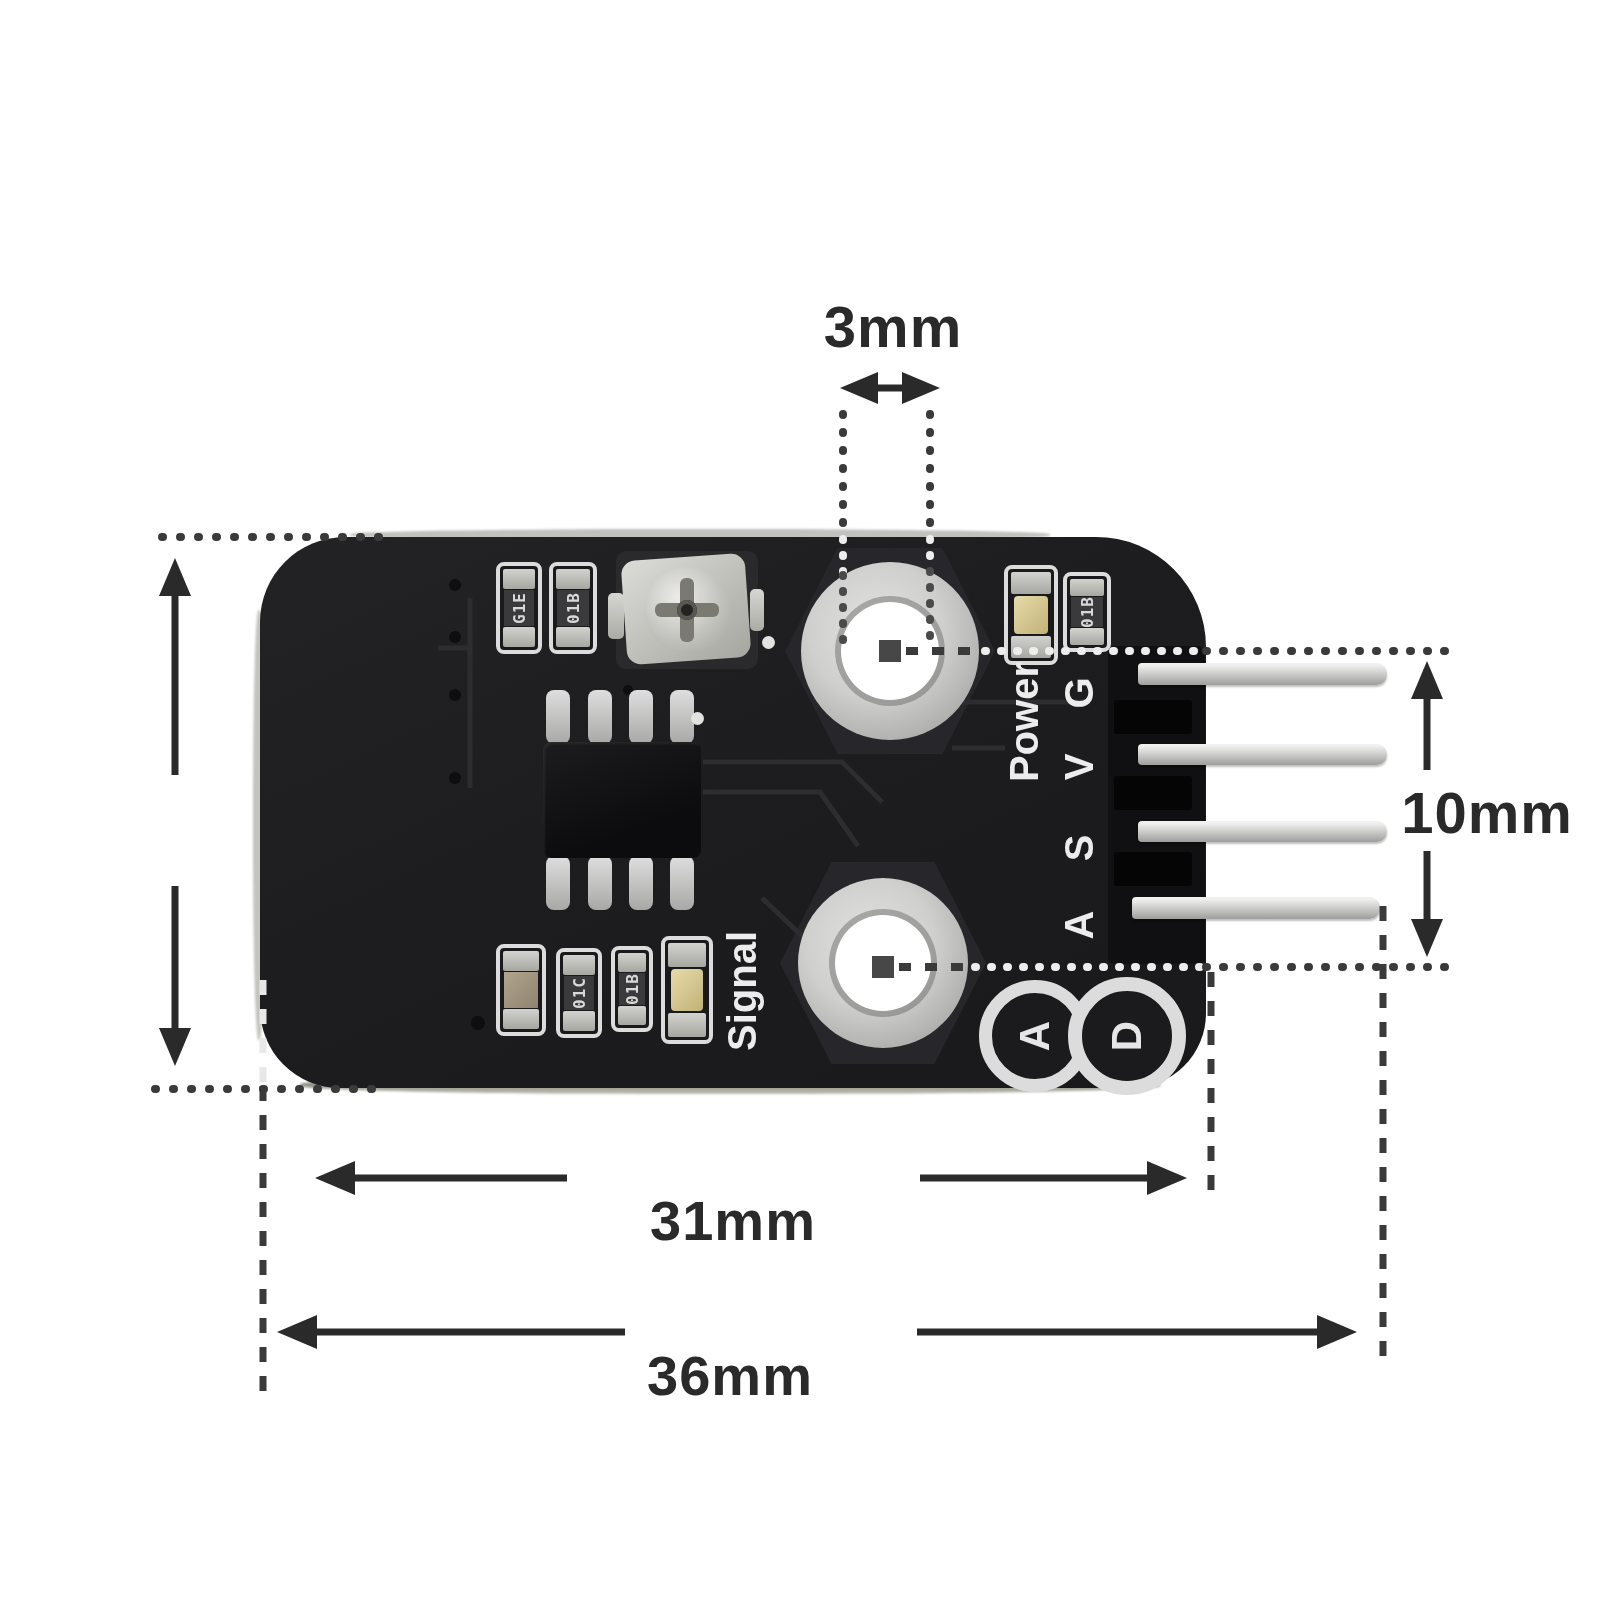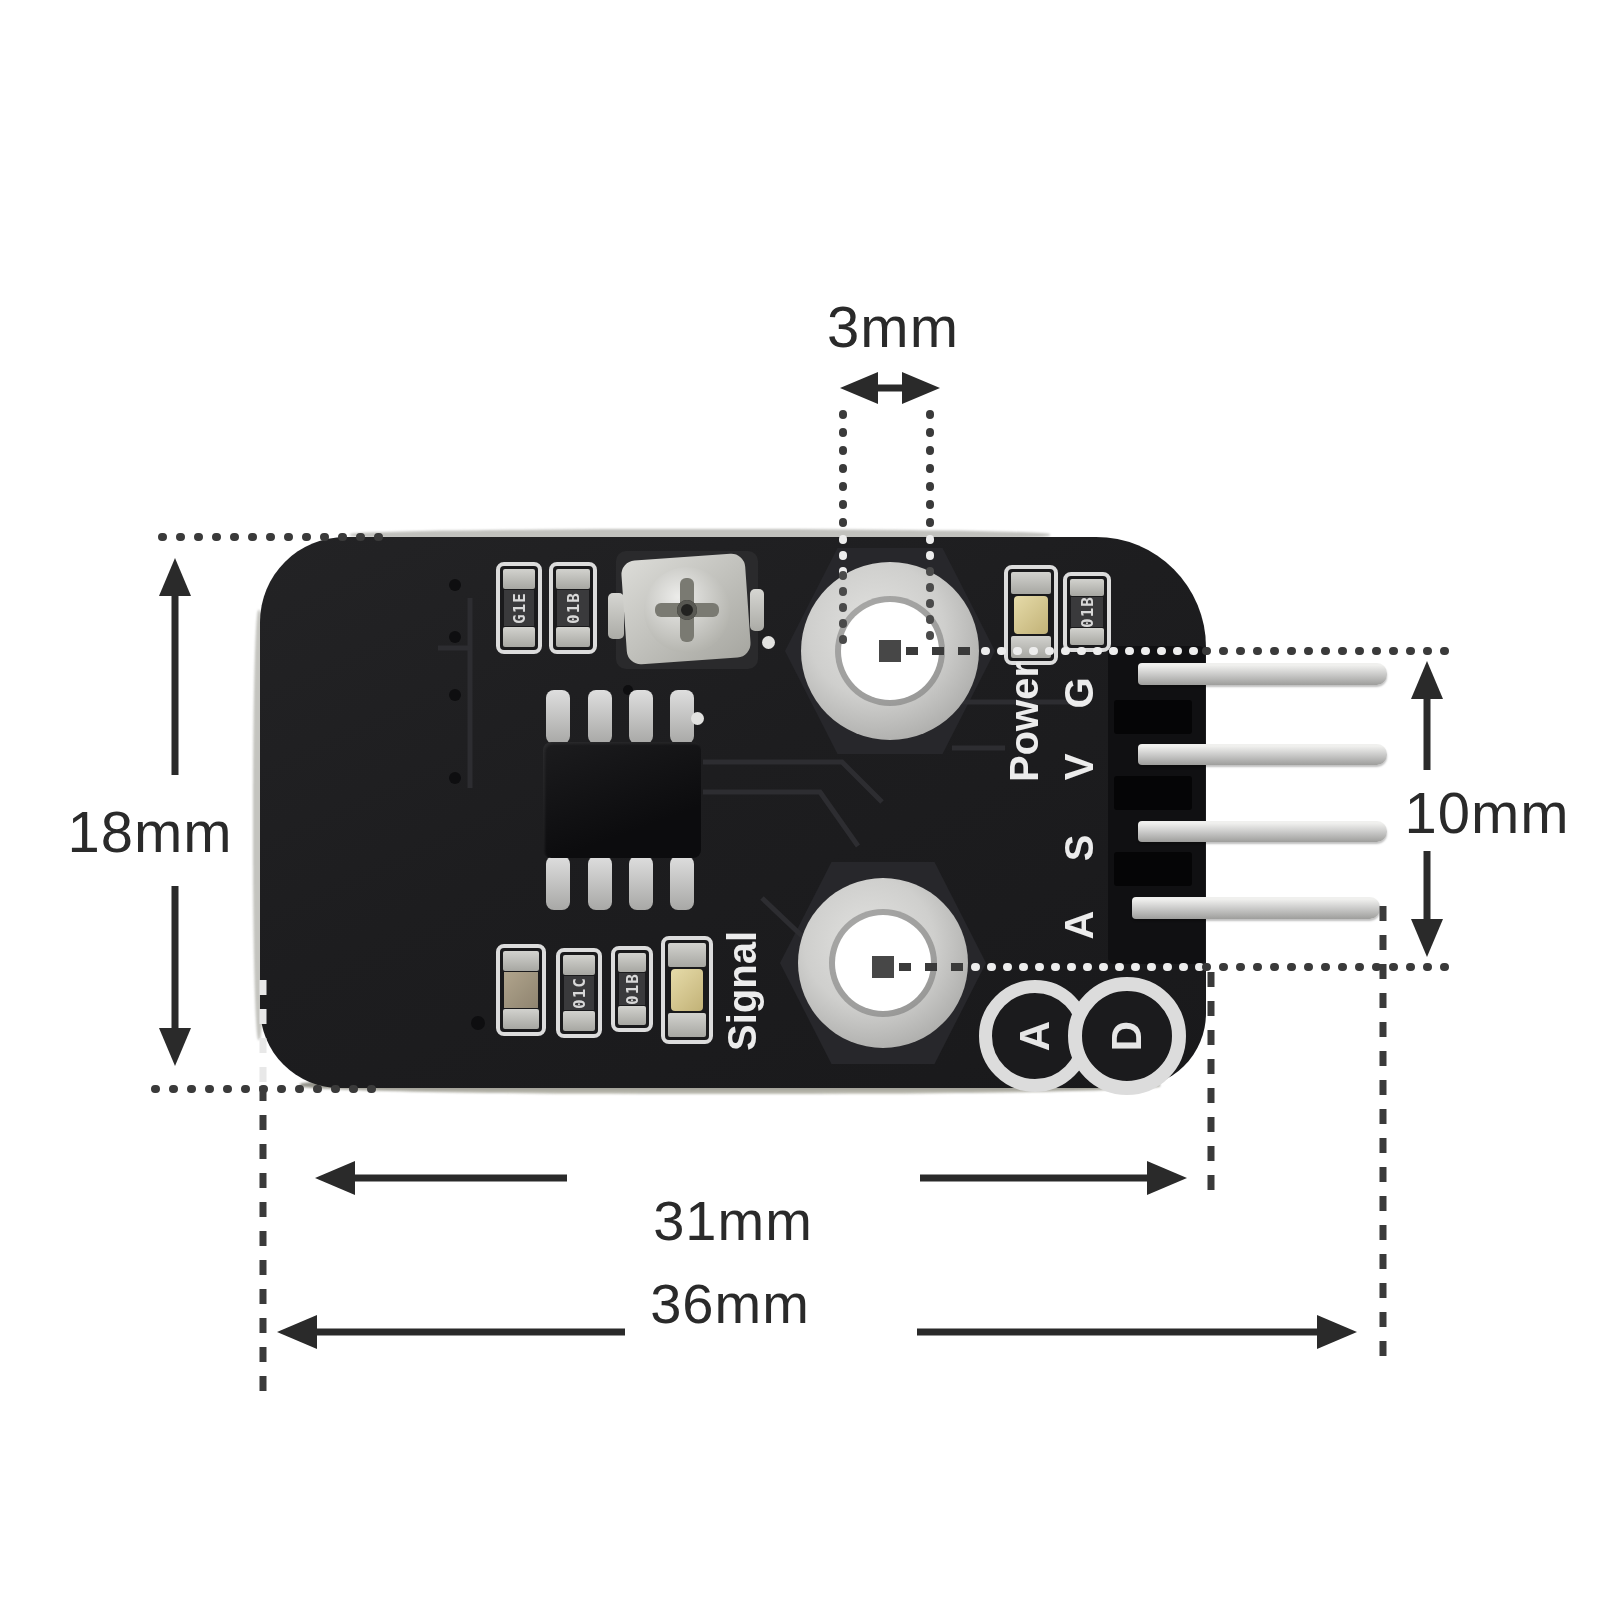--- a/index.html
+++ b/index.html
@@ -64,21 +64,21 @@
   .silk{position:absolute;color:#ececec;font-weight:700;text-align:center;
         font-family:"Liberation Sans",sans-serif;}
   .rot{transform:rotate(-90deg);}
   .pinlbl{width:46px;height:46px;line-height:46px;font-size:40px;}
   .ring{position:absolute;border-radius:50%;background:#1b1b1d;display:flex;align-items:center;justify-content:center;}
   .ring span{transform:rotate(-90deg);font:700 42px "Liberation Sans",sans-serif;color:#e6e6e6;}
 
   .dot{position:absolute;border-radius:50%;}
 
   
-  .dim{position:absolute;transform:translate(-50%,-50%);color:#2a2a2a;font-weight:400;
+  .dim{position:absolute;transform:translate(-50%,-50%);color:#2a2a2a;font-weight:700;
        font-size:58px;white-space:nowrap;letter-spacing:1px;}
   .dim.sm{font-size:56px;margin-top:43px;}
 
   svg{position:absolute;left:0;top:0;}
 </style>
 </head>
 <body>
 
 <div id="stage">
 
@@ -264,18 +264,17 @@
 
     <g>
       <line x1="263" y1="980" x2="263" y2="1082" stroke="#e8e8e8" stroke-width="7" stroke-dasharray="15 14"></line>
       <line x1="263" y1="1086" x2="263" y2="1396" stroke="#3a3a3a" stroke-width="7" stroke-dasharray="15 14"></line>
       <line x1="1211" y1="972" x2="1211" y2="1194" stroke="#3a3a3a" stroke-width="7" stroke-dasharray="15 14"></line>
       <line x1="1383" y1="906" x2="1383" y2="1364" stroke="#3a3a3a" stroke-width="7" stroke-dasharray="15 14"></line>
     </g>
   </svg>
 
   <div class="dim" style="left:893px;top:326px;">3mm</div>
-  <div class="dim" style="left:150px;top:831px;">18mm</div>
   <div class="dim" style="left:1487px;top:812px;">10mm</div>
   <div class="dim sm" style="left:733px;top:1177px;">31mm</div>
-  <div class="dim sm" style="left:730px;top:1260px;">36mm</div>
+  <div class="dim sm" style="left:730px;top:1332px;">36mm</div>
 
 </div>
 
 </body></html>

